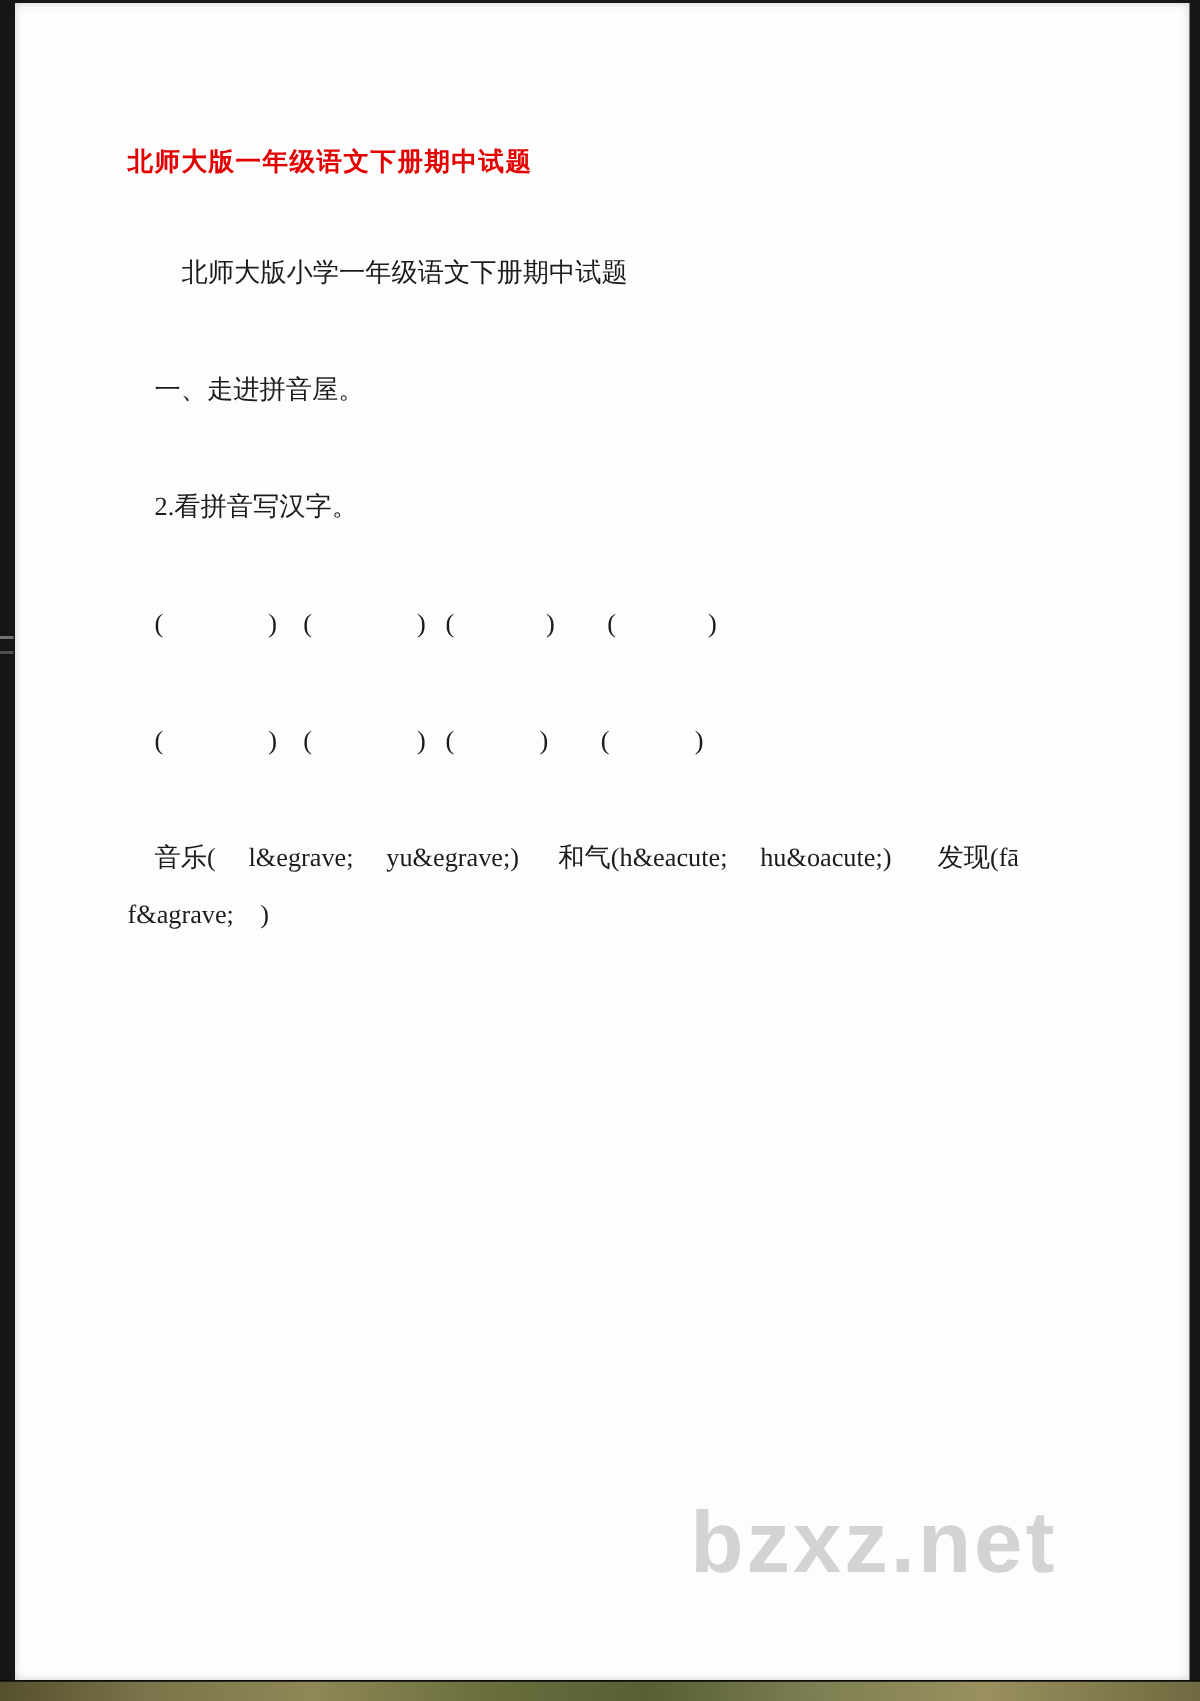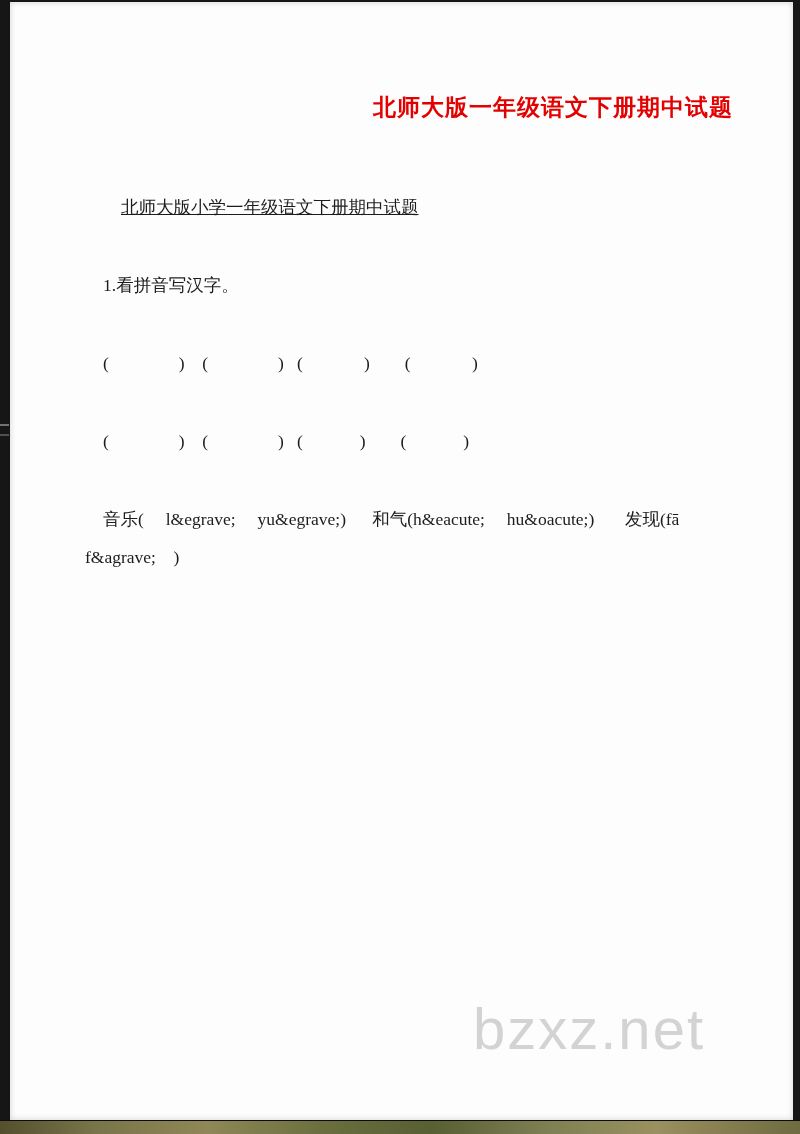--- a/index.html
+++ b/index.html
@@ -25,48 +25,47 @@
     top: 2px;
     right: 7px;
     bottom: 14px;
     background: #fdfdfd;
     box-sizing: border-box;
     padding: 90px 60px 0 75px;
     overflow: hidden;
     box-shadow: inset 0 0 6px rgba(0,0,0,0.18);
   }
   .title {
-    margin: 0 0 65px 0;
-    text-align: right;
+    margin: 0 0 39px 0;
+    text-align: left;
     color: #e20000;
-    font-size: 23px;
+    font-size: 17px;
     line-height: 31px;
     font-weight: bold;
     font-family: "Liberation Sans", "DejaVu Sans", sans-serif;
     letter-spacing: 1px;
   }
   .line {
     margin: 0 0 40px 0;
     color: #1c1c1c;
     font-size: 17.5px;
     line-height: 38px;
     white-space: pre;
     text-indent: 18px;
     font-family: "Liberation Serif", "DejaVu Serif", serif;
   }
   .line.indent2 {
     text-indent: 36px;
-    text-decoration: underline;
   }
   .watermark {
     position: absolute;
     right: 88px;
     bottom: 62px;
     font-family: "Liberation Sans", "DejaVu Sans", sans-serif;
-    font-weight: normal;
+    font-weight: bold;
     font-size: 58px;
     line-height: 58px;
     color: #d3d3d3;
     letter-spacing: 2px;
     user-select: none;
     pointer-events: none;
   }
   
   .scratch {
     position: absolute;
@@ -97,22 +96,23 @@
 <div class="stage">
   <div class="scratch s1"></div>
   <div class="scratch s2"></div>
 
   <div class="page">
     <h1 class="title">北师大版一年级语文下册期中试题</h1>
 
     <p class="line indent2">北师大版小学一年级语文下册期中试题</p>
 
 
+    <p class="line">一、走进拼音屋。</p>
 
-    <p class="line">1.看拼音写汉字。</p>
+    <p class="line">2.看拼音写汉字。</p>
 
 
     <p class="line">(                )    (                )   (              )        (              )</p>
 
 
     <p class="line">(                )    (                )   (             )        (             )</p>
 
 
     <p class="line">音乐(     l&amp;egrave;     yu&amp;egrave;)      和气(h&amp;eacute;     hu&amp;oacute;)       发现(fā
 f&amp;agrave;    )</p>

